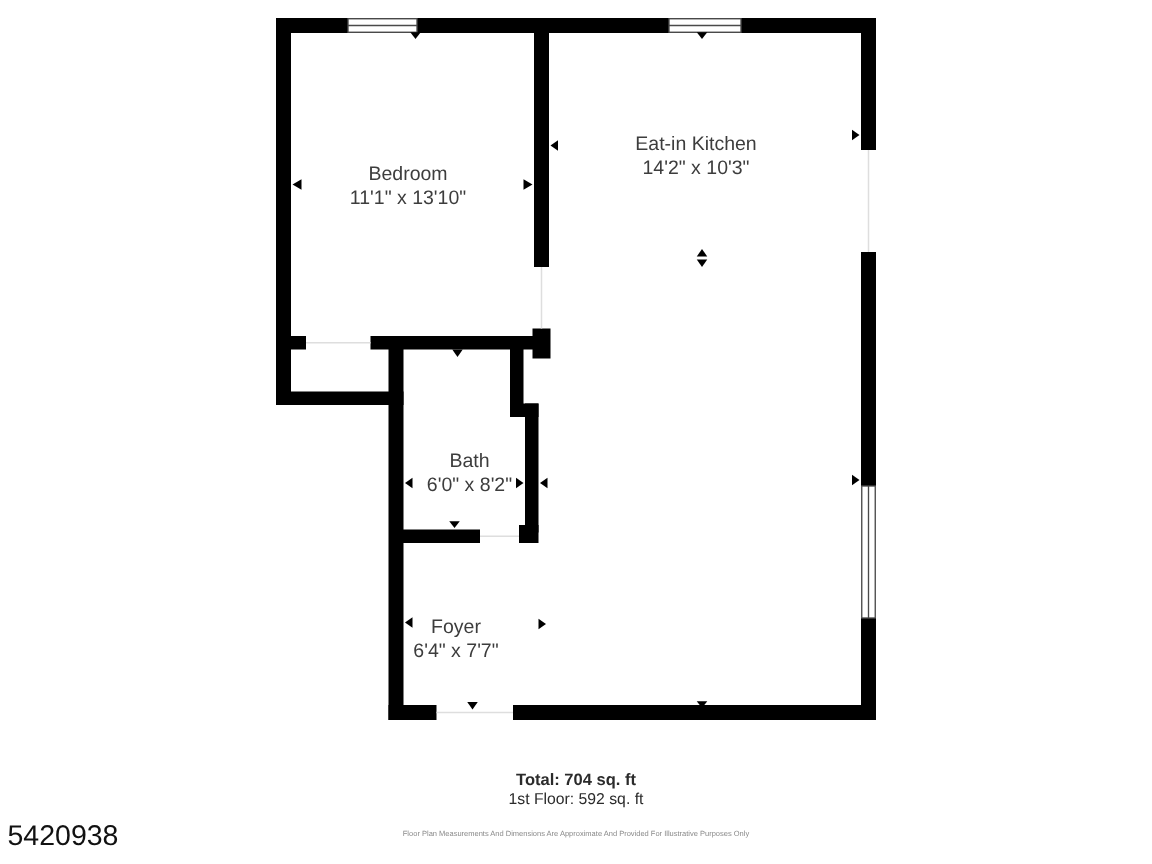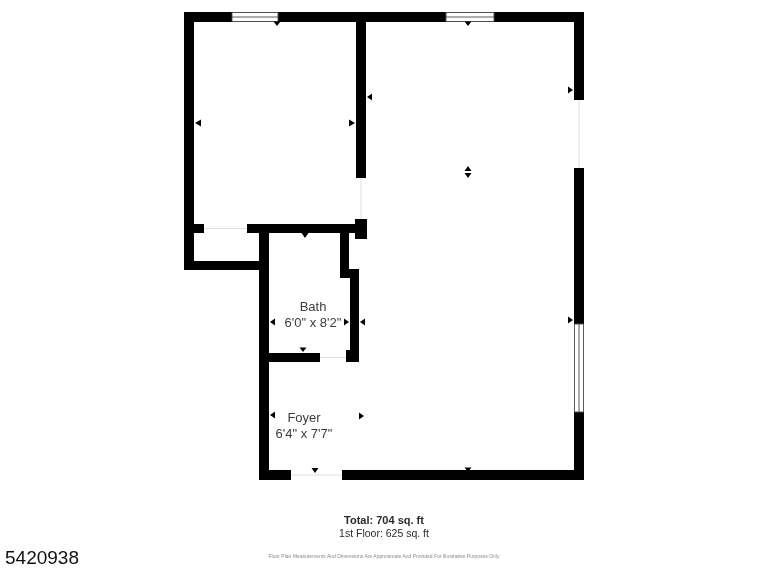--- a/index.html
+++ b/index.html
@@ -121,28 +121,36 @@
       <polygon points="573,320 568,316.5 568,323.5"></polygon>
       <polygon points="270,415 275,411.5 275,418.5"></polygon>
       <polygon points="364,416 359,412.5 359,419.5"></polygon>
       <polygon points="305,238 301.5,233 308.5,233"></polygon>
       <polygon points="303,352 299.5,347.5 306.5,347.5"></polygon>
       <polygon points="315,473 311.5,468 318.5,468"></polygon>
       <polygon points="468,472 464.5,467.5 471.5,467.5"></polygon>
     </g>
   </svg>
 
+  <div class="room-label label-bedroom">
+    <span class="room-name">Bedroom</span>
+    <span class="room-dims">11'1" x 13'10"</span>
+  </div>
+  <div class="room-label label-kitchen">
+    <span class="room-name">Eat-in Kitchen</span>
+    <span class="room-dims">14'2" x 10'3"</span>
+  </div>
   <div class="room-label label-bath">
     <span class="room-name">Bath</span>
     <span class="room-dims">6'0" x 8'2"</span>
   </div>
   <div class="room-label label-foyer">
     <span class="room-name">Foyer</span>
     <span class="room-dims">6'4" x 7'7"</span>
   </div>
 
   <div class="footer-line footer-total">Total: 704 sq. ft</div>
-  <div class="footer-line footer-floor">1st Floor: 625 sq. ft</div>
+  <div class="footer-line footer-floor">1st Floor: 592 sq. ft</div>
   <div class="disclaimer">Floor Plan Measurements And Dimensions Are Approximate And Provided For Illustrative Purposes Only</div>
 
   <div class="listing-id">5420938</div>
 
 </div>
 
 </body></html>

